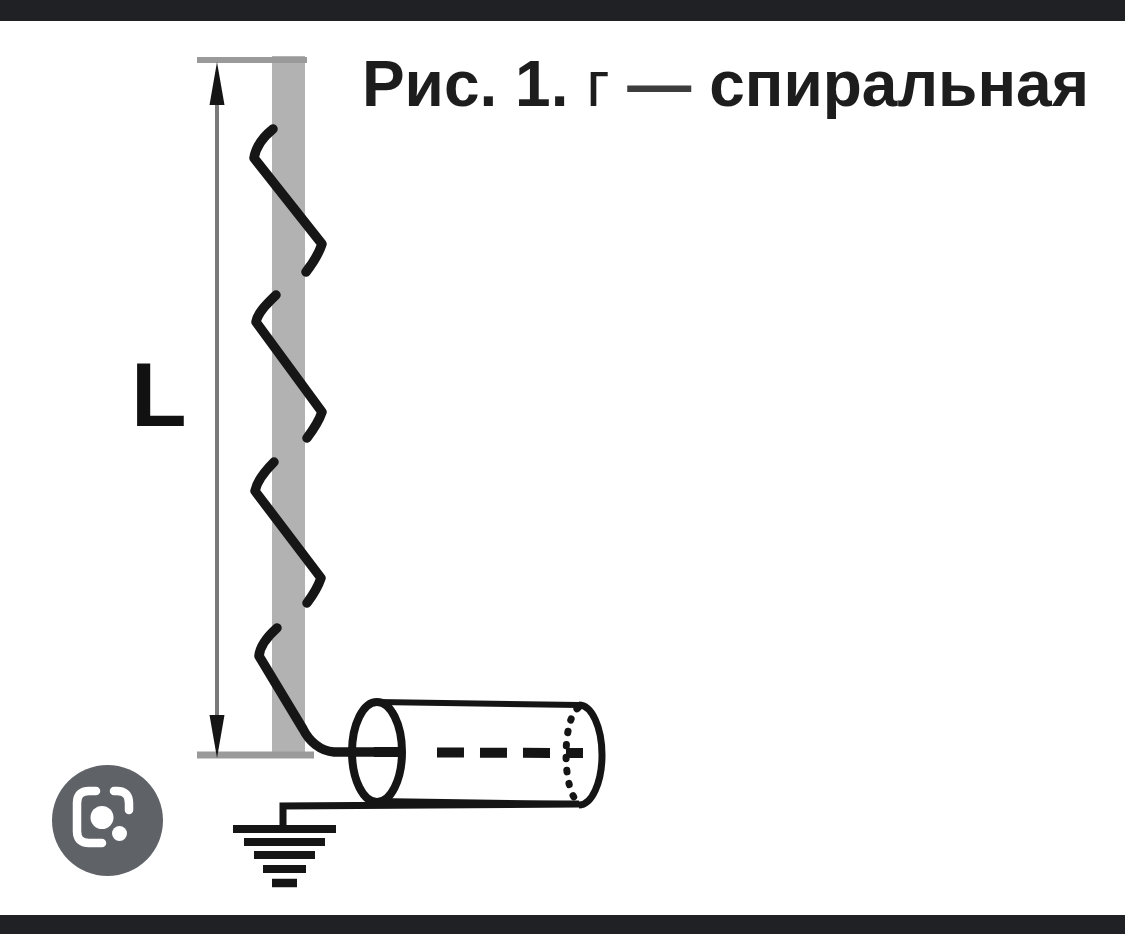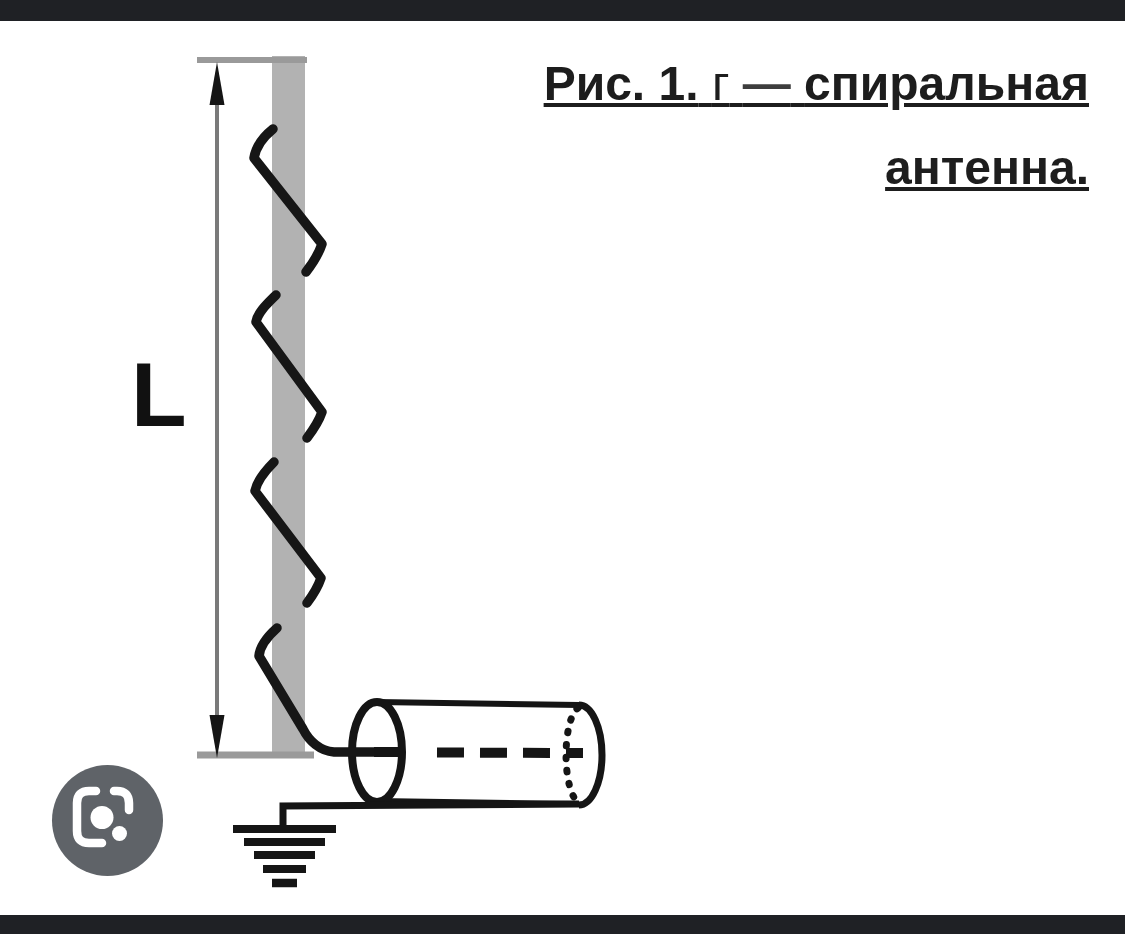--- a/index.html
+++ b/index.html
@@ -12,27 +12,26 @@
   .canvas { position: relative; width: 1125px; height: 934px; background: #ffffff; }
   .letterbox { position: absolute; left: 0; width: 1125px; background: #1f2125; }
   .letterbox.top { top: 0; height: 21px; }
   .letterbox.bottom { top: 915px; height: 19px; }
   svg.diagram { position: absolute; left: 0; top: 0; }
 
   .caption {
     position: absolute;
     top: 42px; right: 36px;
     text-align: right;
-    font-size: 48px;
+    font-size: 64px;
     line-height: 84px;
     font-weight: bold;
     color: #1d1d1d;
     letter-spacing: 0px;
     white-space: nowrap;
-    text-decoration: underline;
   }
   .caption .regular { font-weight: normal; }
   .caption .dash { color: #3d3d3d; }
 
   .l-label {
     position: absolute;
     left: 131px; top: 349px;
     font-size: 91px;
     font-weight: bold;
     color: #111111;
@@ -97,21 +96,20 @@
     </g>
 
     <g stroke="#151515">
       <line x1="374" y1="752" x2="402" y2="752" stroke-width="10"></line>
       <line x1="437" y1="752.5" x2="583" y2="753" stroke-width="10" stroke-dasharray="27,16"></line>
     </g>
   </svg>
 
   <div class="caption">
     <div><span>Рис. 1.</span> <span class="regular">г</span> <span class="dash">—</span> <span>спиральная</span></div>
-    <div>антенна.</div>
   </div>
 
   <div class="l-label">L</div>
 
   <button class="lens-btn">
     <svg width="111" height="111" viewBox="0 0 111 111">
       <path d="M 44,26 H 37 Q 25,26 25,38 V 66 Q 25,78 37,78 H 50" fill="none" stroke="#ffffff" stroke-width="8.5" stroke-linecap="round"></path>
       <path d="M 62,26 H 65 Q 77,26 77,38 V 45" fill="none" stroke="#ffffff" stroke-width="8.5" stroke-linecap="round"></path>
       <circle cx="50" cy="52.5" r="11.5" fill="#ffffff"></circle>
       <circle cx="67.5" cy="68.5" r="7.5" fill="#ffffff"></circle>

